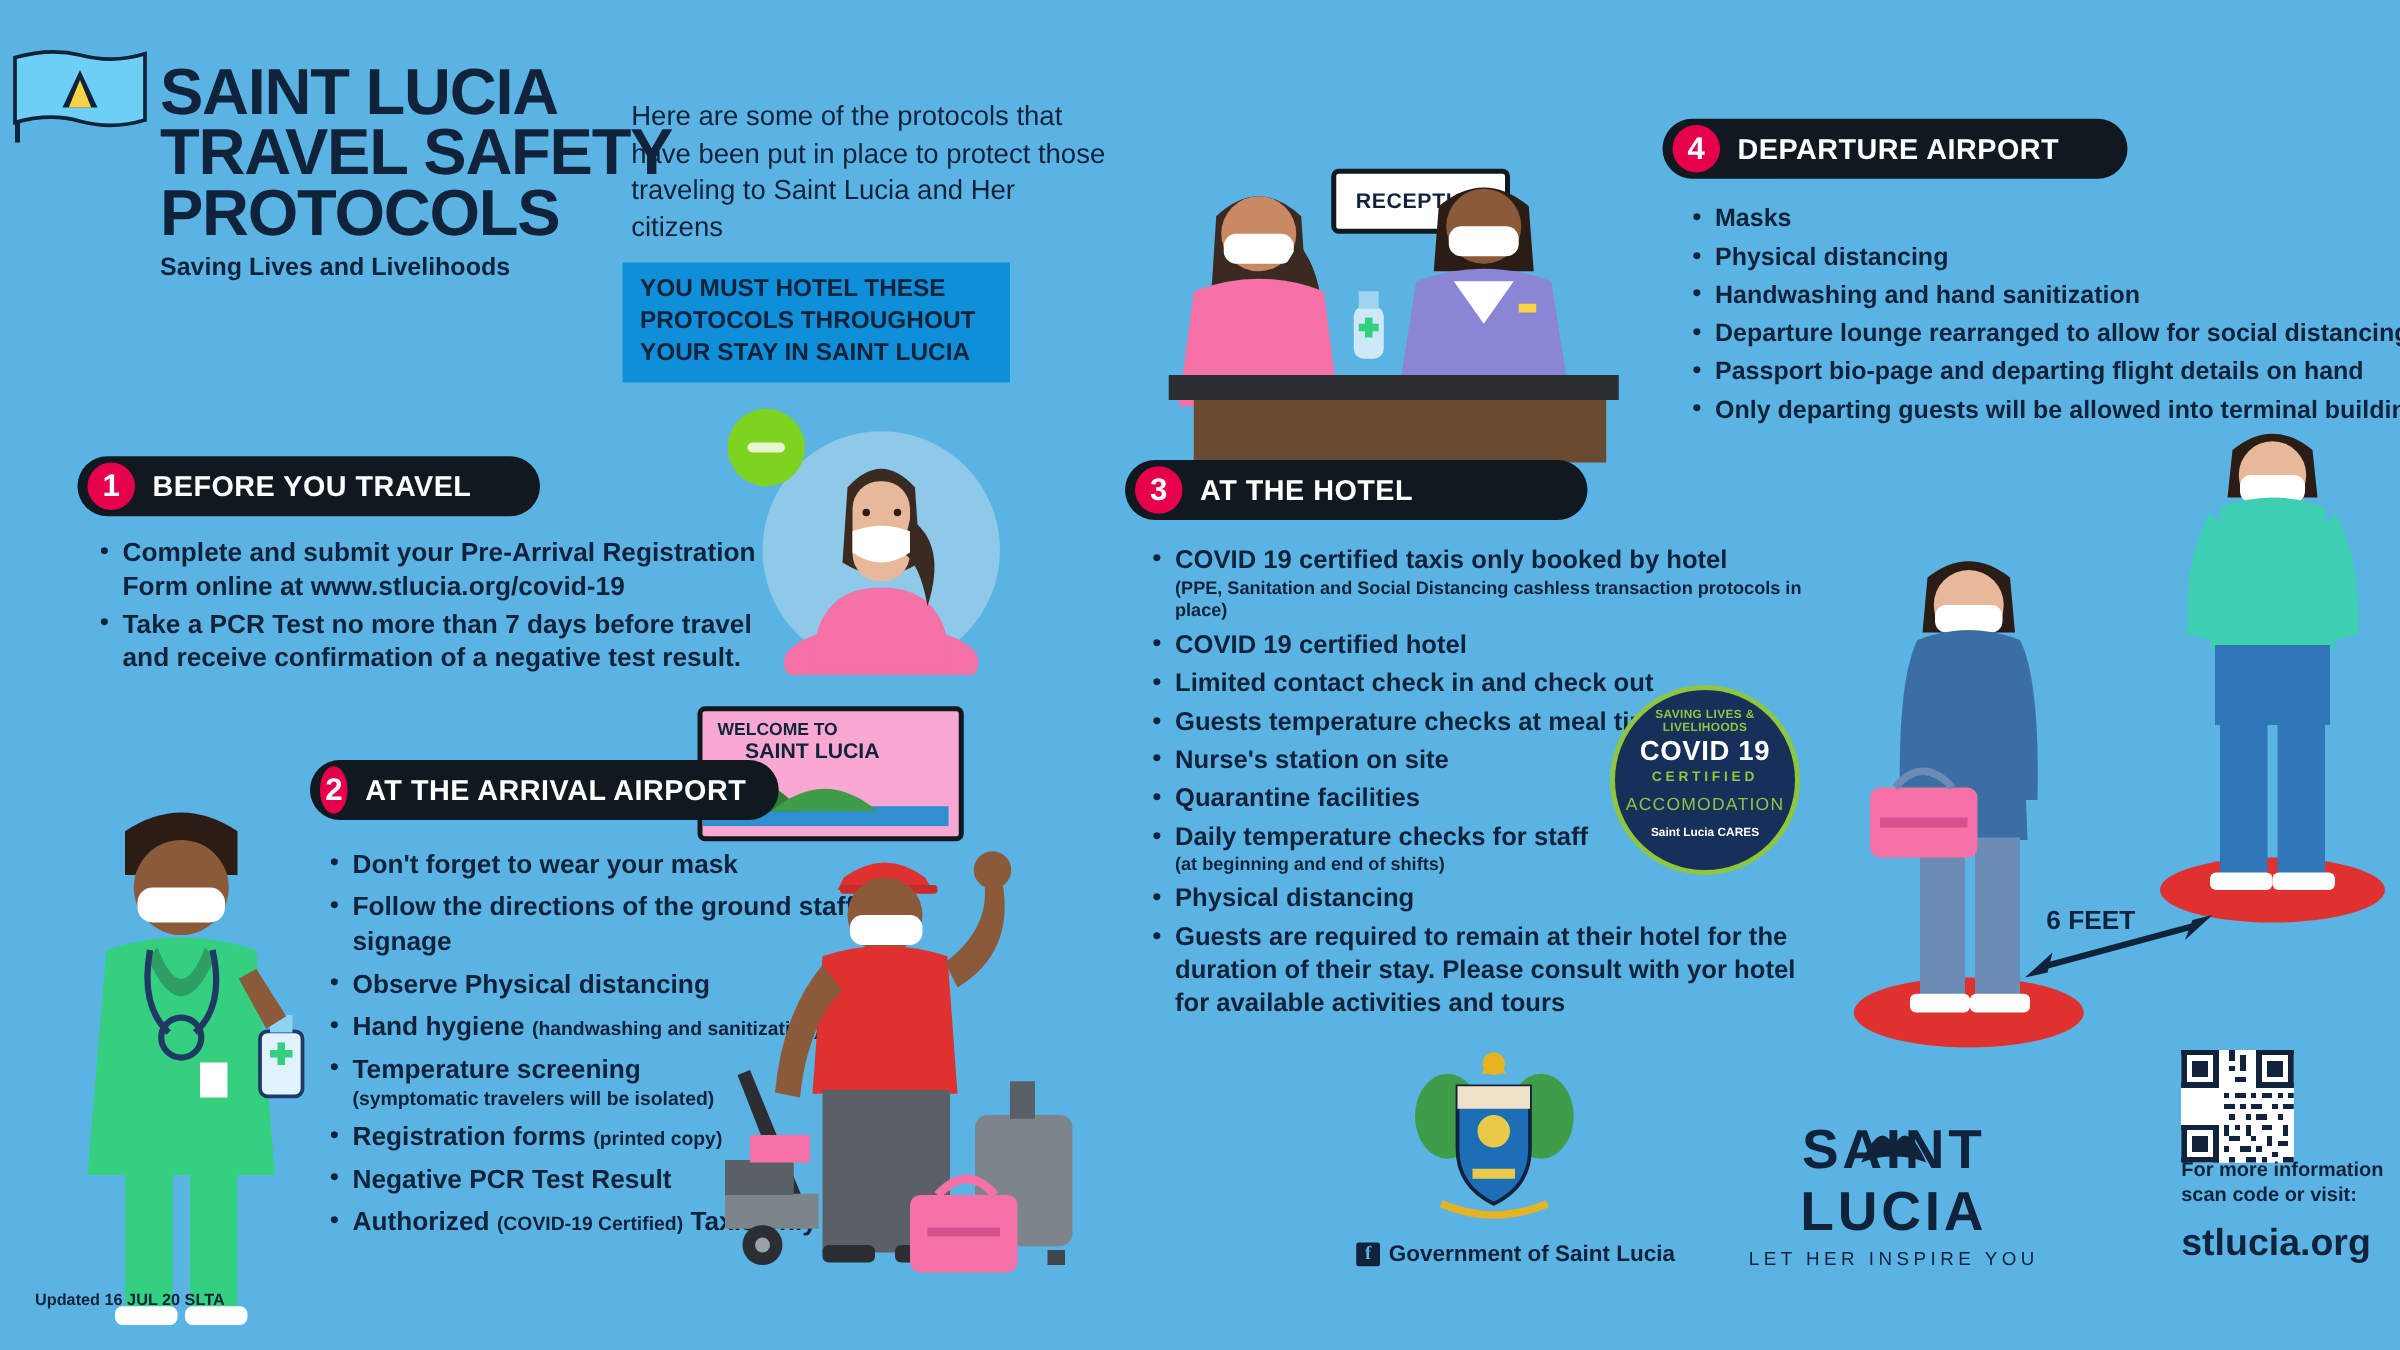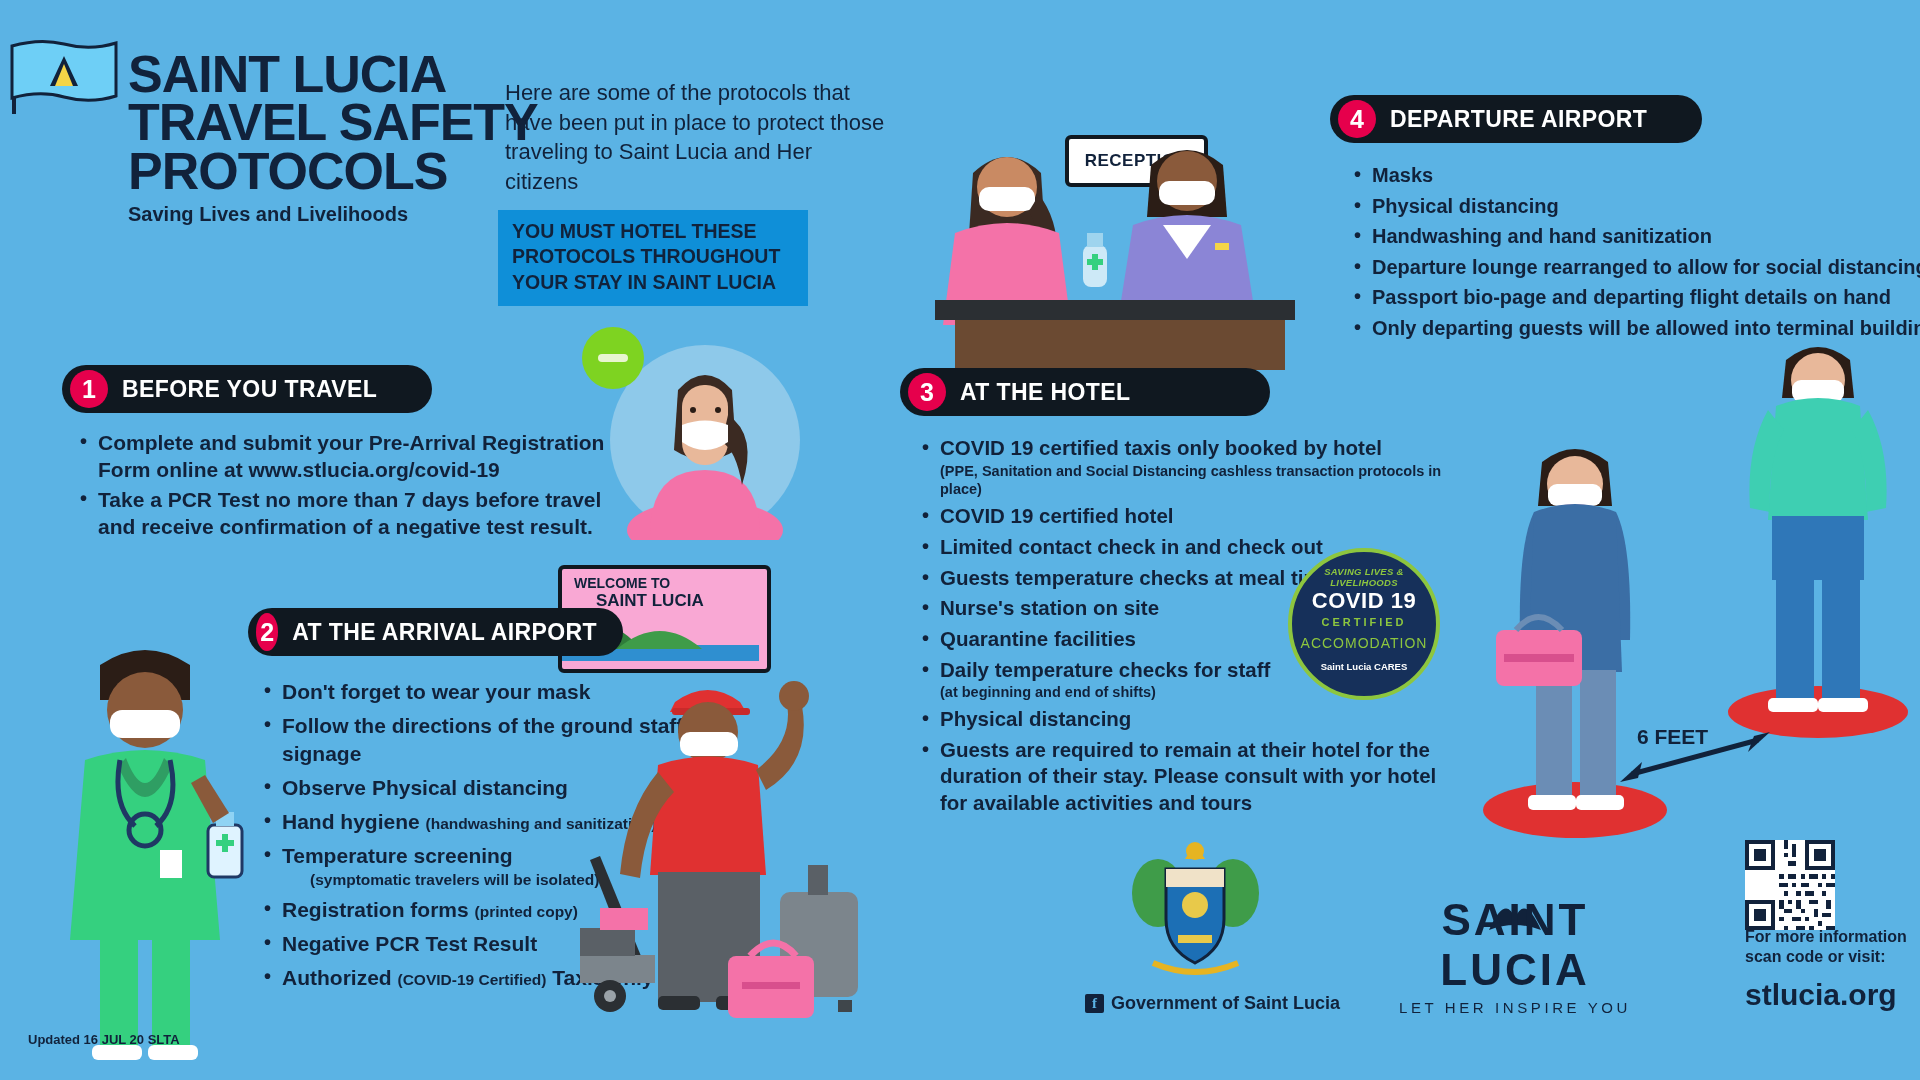--- a/index.html
+++ b/index.html
@@ -101,21 +101,21 @@
   }
 
   
   #pill1 { left: 62px; top: 365px; width: 370px; }
   #list1 { left: 78px; top: 430px; width: 540px; font-size: 21px; font-weight: bold; line-height: 1.28; }
 
   
   #pill2 { left: 248px; top: 608px; width: 375px; }
   #list2 { left: 262px; top: 678px; width: 480px; font-size: 21px; font-weight: bold; line-height: 1.33; }
   #list2 li { margin-bottom: 6px; }
-  #list2 .note { font-size: 15.5px; font-weight: bold; display: block; margin-left: 28px; }
+  #list2 .note { font-size: 15.5px; font-weight: bold; display: block; }
   #list2 .inl { font-size: 15.5px; font-weight: bold; }
 
   
   #welcome-sign {
     left: 558px; top: 565px; width: 205px; height: 100px;
     background: #f9a8d4;
     border: 4px solid #101820;
     border-radius: 6px;
     overflow: hidden;
   }
@@ -146,21 +146,21 @@
   
   #badge {
     left: 1288px; top: 548px; width: 152px; height: 152px;
     border-radius: 50%;
     background: #16305a;
     border: 4px solid #8dc63f;
     box-sizing: border-box;
     color: #fff;
     text-align: center;
   }
-  #badge .b1 { font-size: 9.5px; font-weight: bold; color: #8dc63f; margin-top: 14px; letter-spacing: .3px; font-style: italic;}
+  #badge .b1 { font-size: 9.5px; font-weight: bold; color: #8dc63f; margin-top: 14px; letter-spacing: .3px;}
   #badge .b2 { font-size: 22px; font-weight: bold; letter-spacing: .5px;}
   #badge .b3 { font-size: 11px; font-weight: bold; color: #8dc63f; letter-spacing: 3px; margin-top: 2px;}
   #badge .b4 { font-size: 14px; font-weight: normal; color: #8dc63f; letter-spacing: 1px; margin-top: 7px;}
   #badge .b5 { font-size: 9.5px; font-weight: bold; margin-top: 10px;}
 
   
   #sixfeet { left: 1637px; top: 725px; font-weight: bold; font-size: 21px; color: #11223b; }
 
   
   #updated { left: 28px; top: 1032px; font-size: 13px; font-weight: bold; color: #11223b; }

